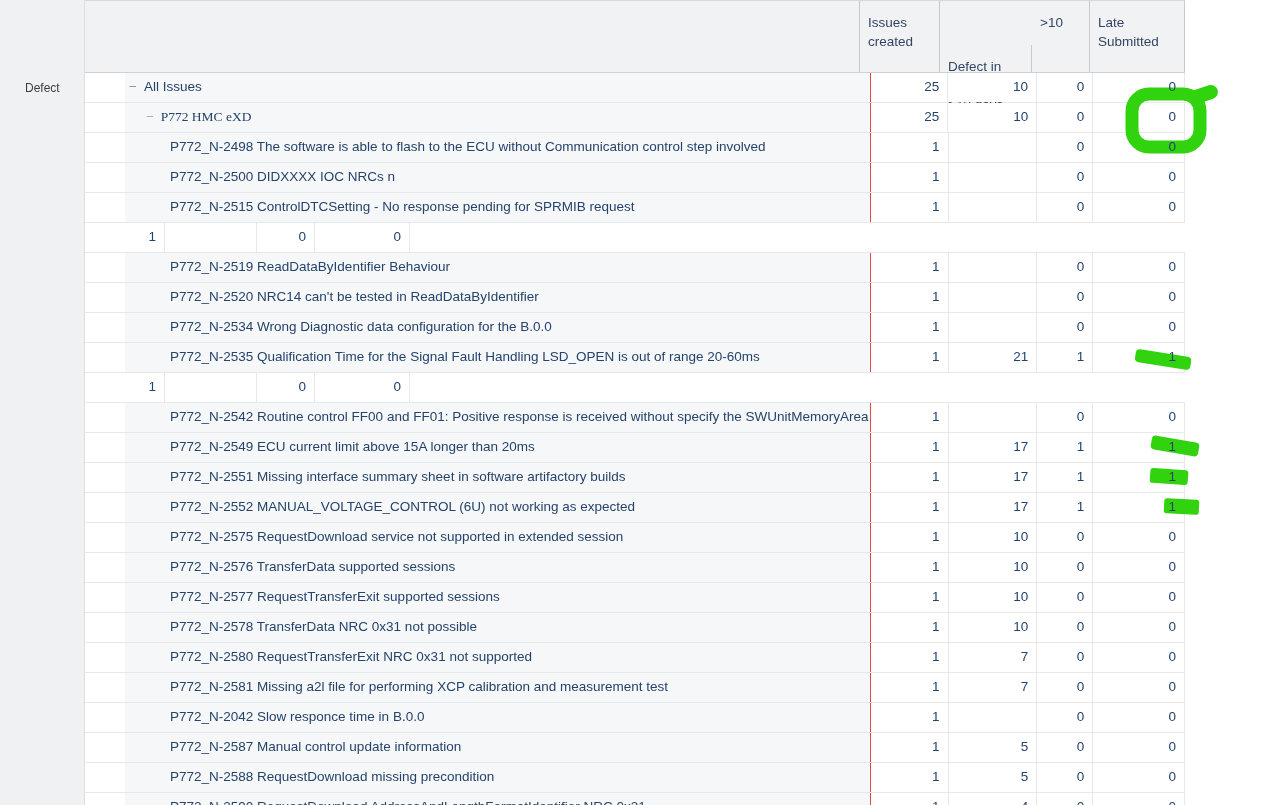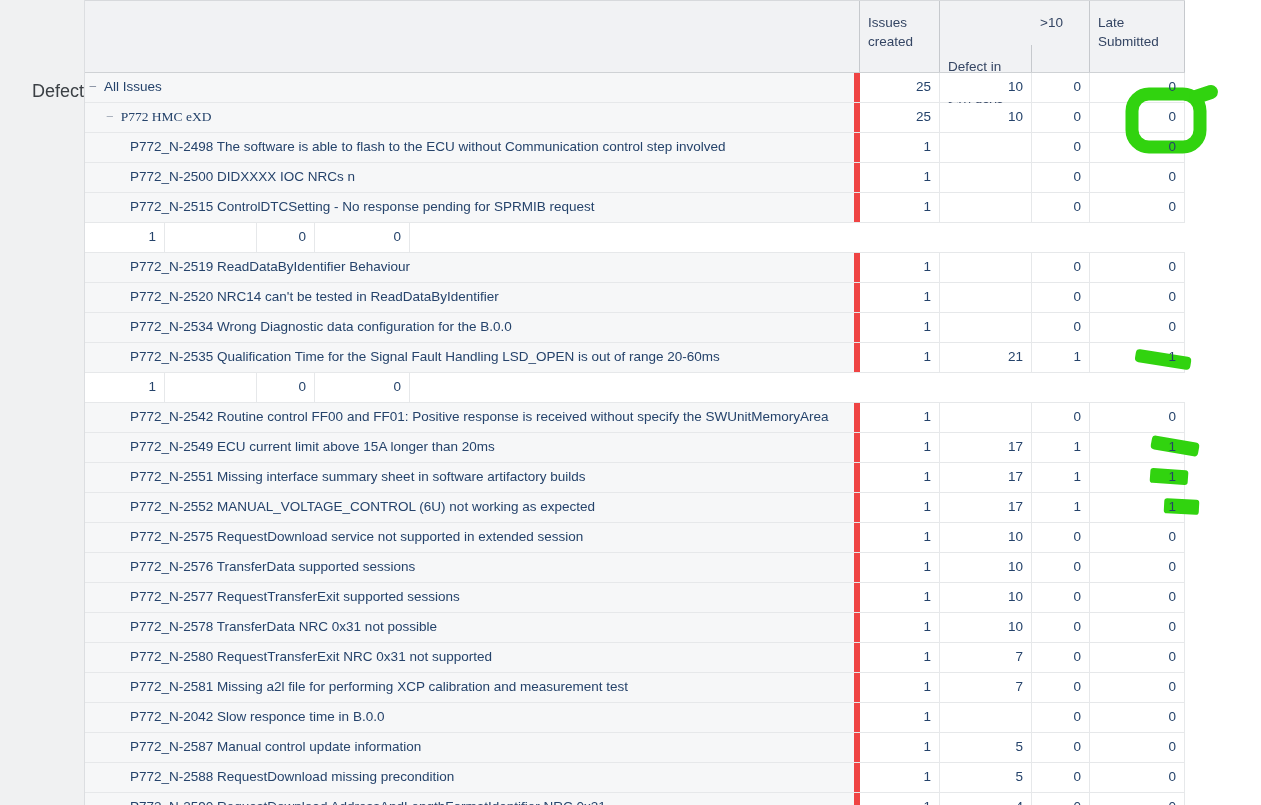--- a/index.html
+++ b/index.html
@@ -3,37 +3,37 @@
 <meta charset="utf-8">
 <style>
   * { margin:0; padding:0; box-sizing:border-box; }
   html,body { width:1261px; height:805px; overflow:hidden; background:#ffffff;
               font-family:"Liberation Sans", sans-serif; }
   .stage { position:relative; width:1261px; height:805px; background:#fff; }
 
   
   .gutter-strip { position:absolute; left:0; top:0; width:85px; height:805px;
                   background:#f0f1f2; border-right:1px solid #dcdee1; }
-  .defect-label { position:absolute; left:32px; top:81px; font-size:18px;
+  .defect-label { position:absolute; left:25px; top:81px; font-size:12px;
                   color:#3b4045; cursor:pointer; }
 
   
   .grid { position:absolute; left:85px; top:0; width:1100px; }
   .header { display:flex; height:73px; background:#f1f2f4;
             border-top:1px solid #d7d9dc; border-bottom:1px solid #cfd2d5; }
   .hcell { padding:12px 8px 0 8px; font-size:13.5px; line-height:19px;
            color:#344563; border-right:1px solid #c6c9cd; cursor:pointer; }
   .h-issue { width:775px; border-right:1px solid #c6c9cd; }
   .h-c1 { width:80px; } .h-c2 { width:92px;margin-top:44px; } .h-c3 { width:58px; } .h-c4 { width:95px; }
 
   .row { display:flex; height:30px; border-bottom:1px solid #e6e8ea; }
   .cell { height:100%; }
-  .cIssue { width:775px; background:#f6f7f8; border-right:6px solid #ef4444;
+  .cIssue { width:775px; background:#f6f7f8; border-right:1px solid #ef4444;
             font-size:13.5px; color:#25436b; line-height:28px; white-space:nowrap;
-            overflow:hidden; }
+            overflow:hidden;margin-left:40px; }
   .num { text-align:right; padding-right:8px; background:#ffffff;
          border-right:1px solid #e6e8ea; font-size:13.5px; color:#25436b;
          line-height:28px; }
   .n1 { width:80px;text-align:right; } .n2 { width:92px; } .n3 { width:58px; } .n4 { width:95px; }
   .num .v { position:relative; z-index:6; }  
 
   .level-0 .cIssue { padding-left:4px; }
   .level-1 .cIssue { padding-left:21px;font-family:Liberation Serif, serif; }
   .level-2 .cIssue { padding-left:45px; }
   .tw { color:#8993a4; margin-right:7px; display:none; cursor:pointer; }

